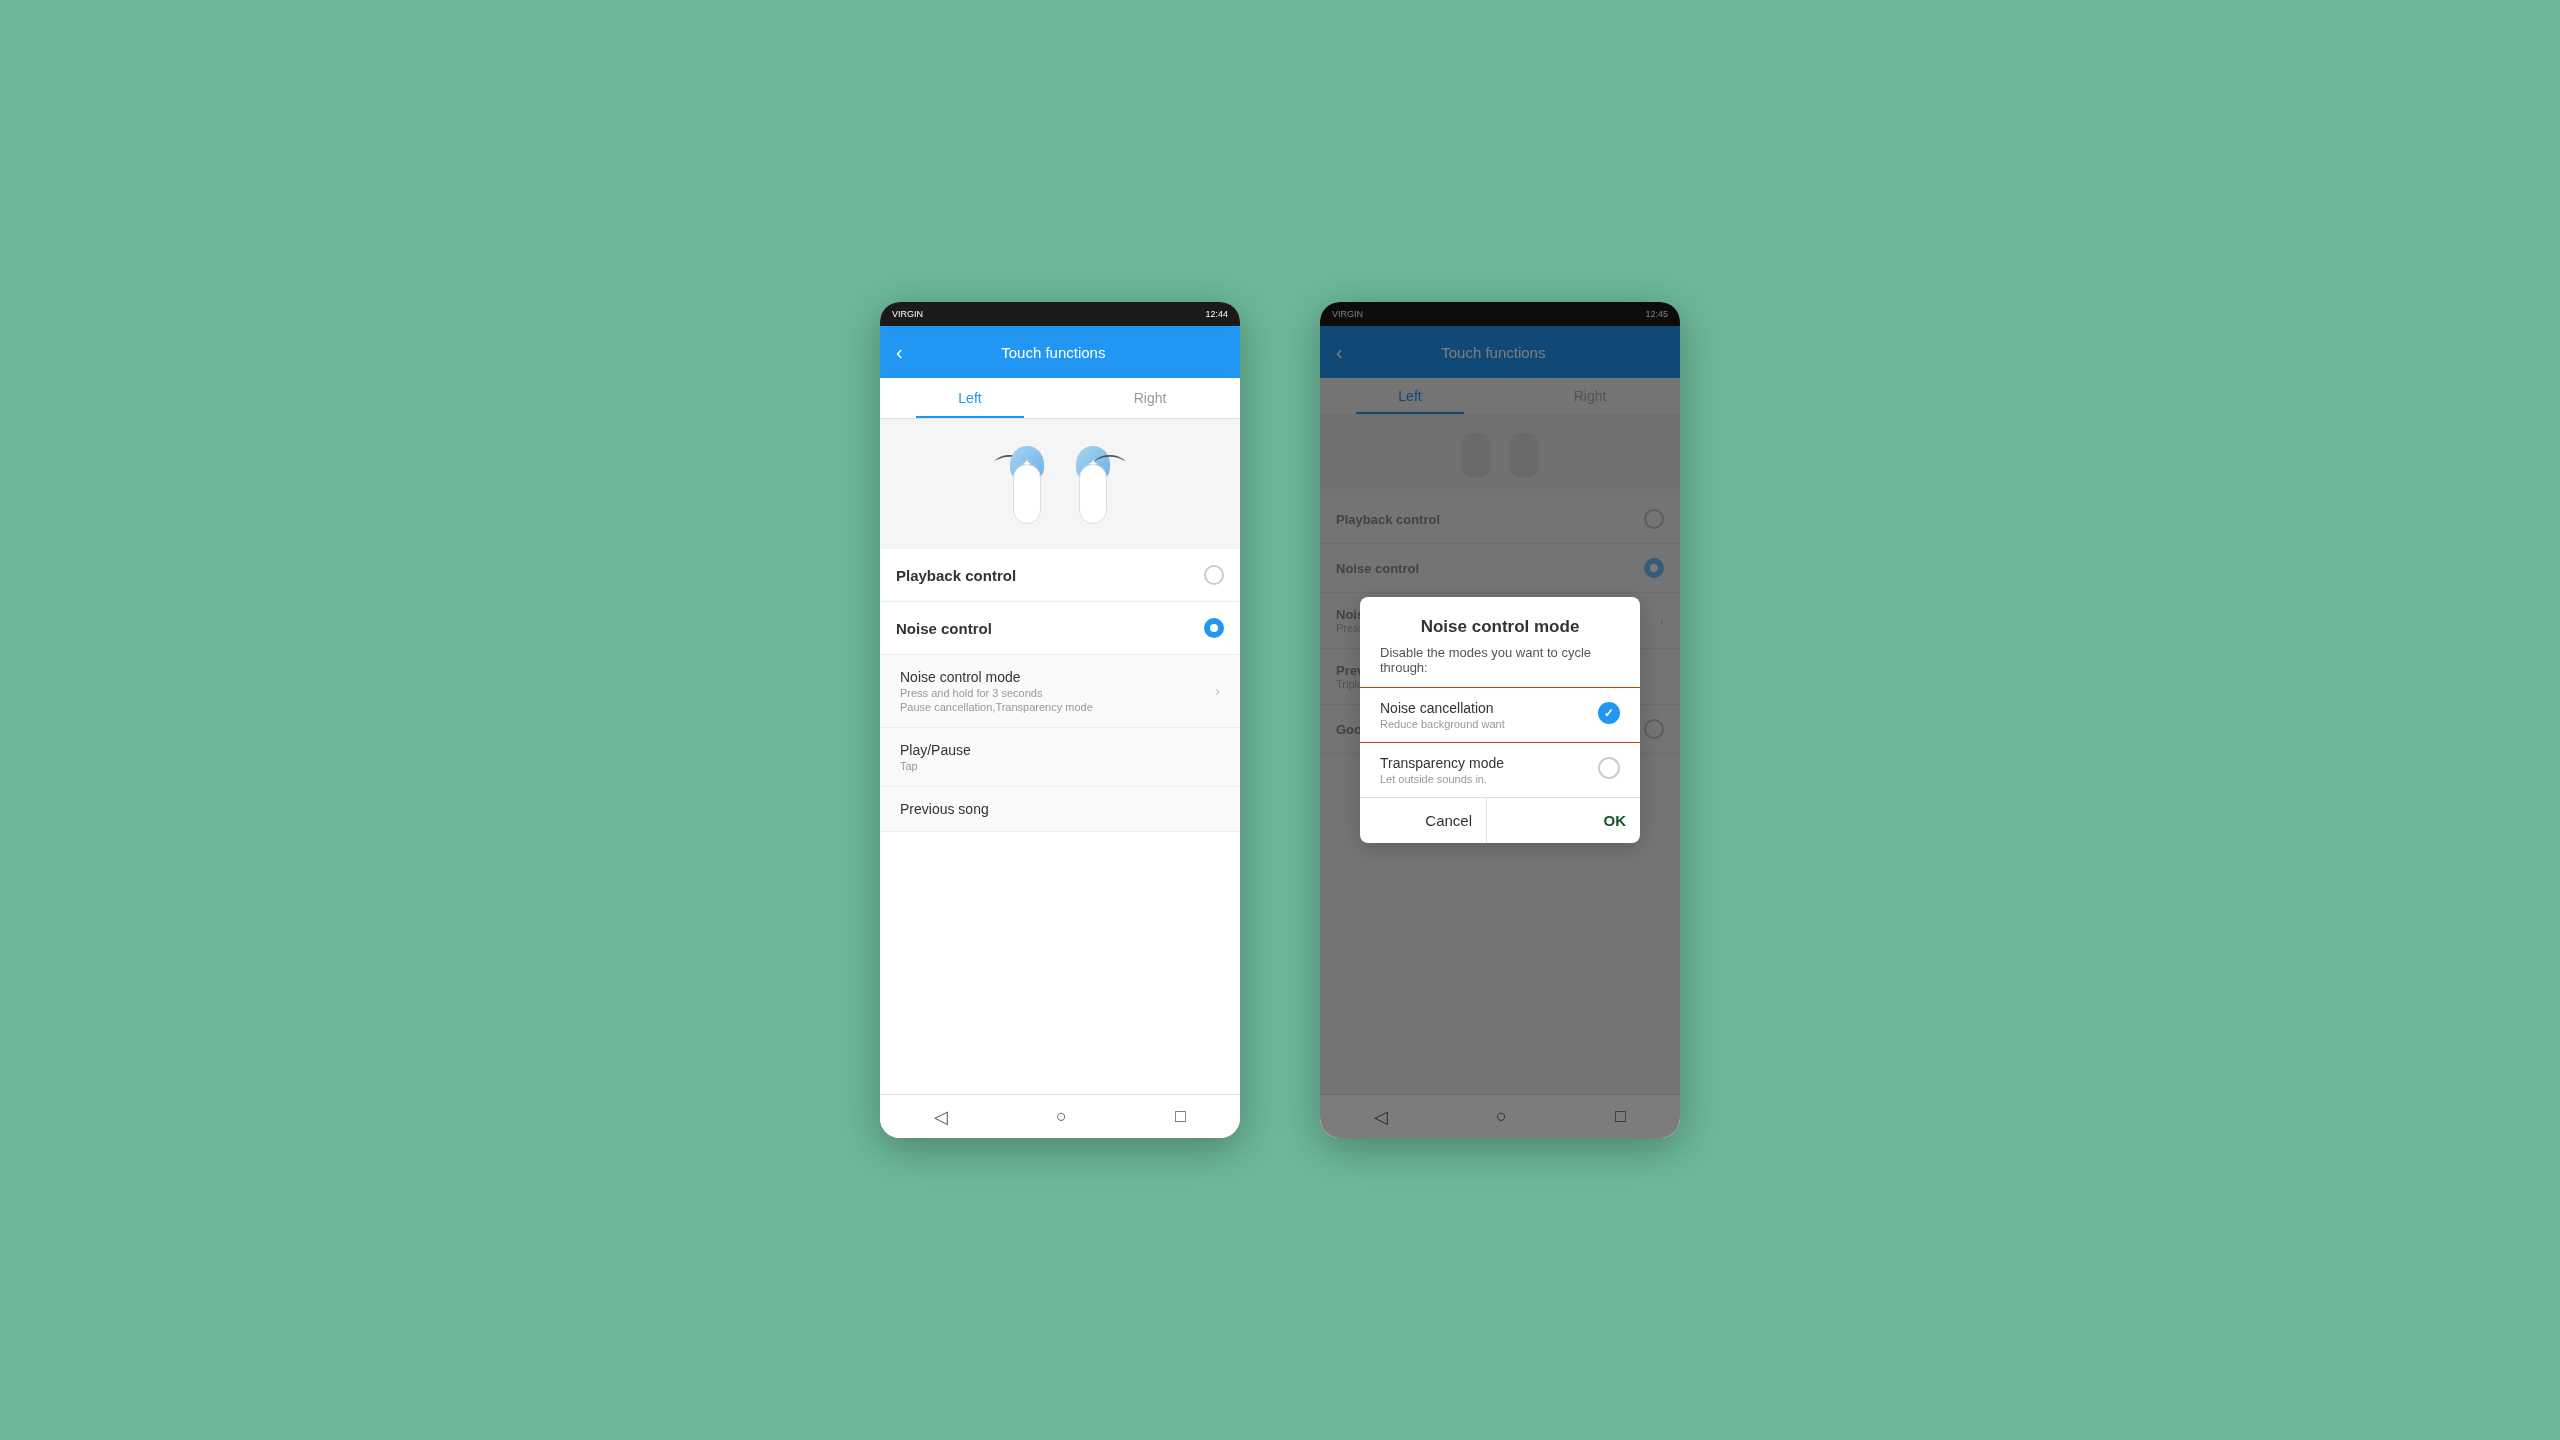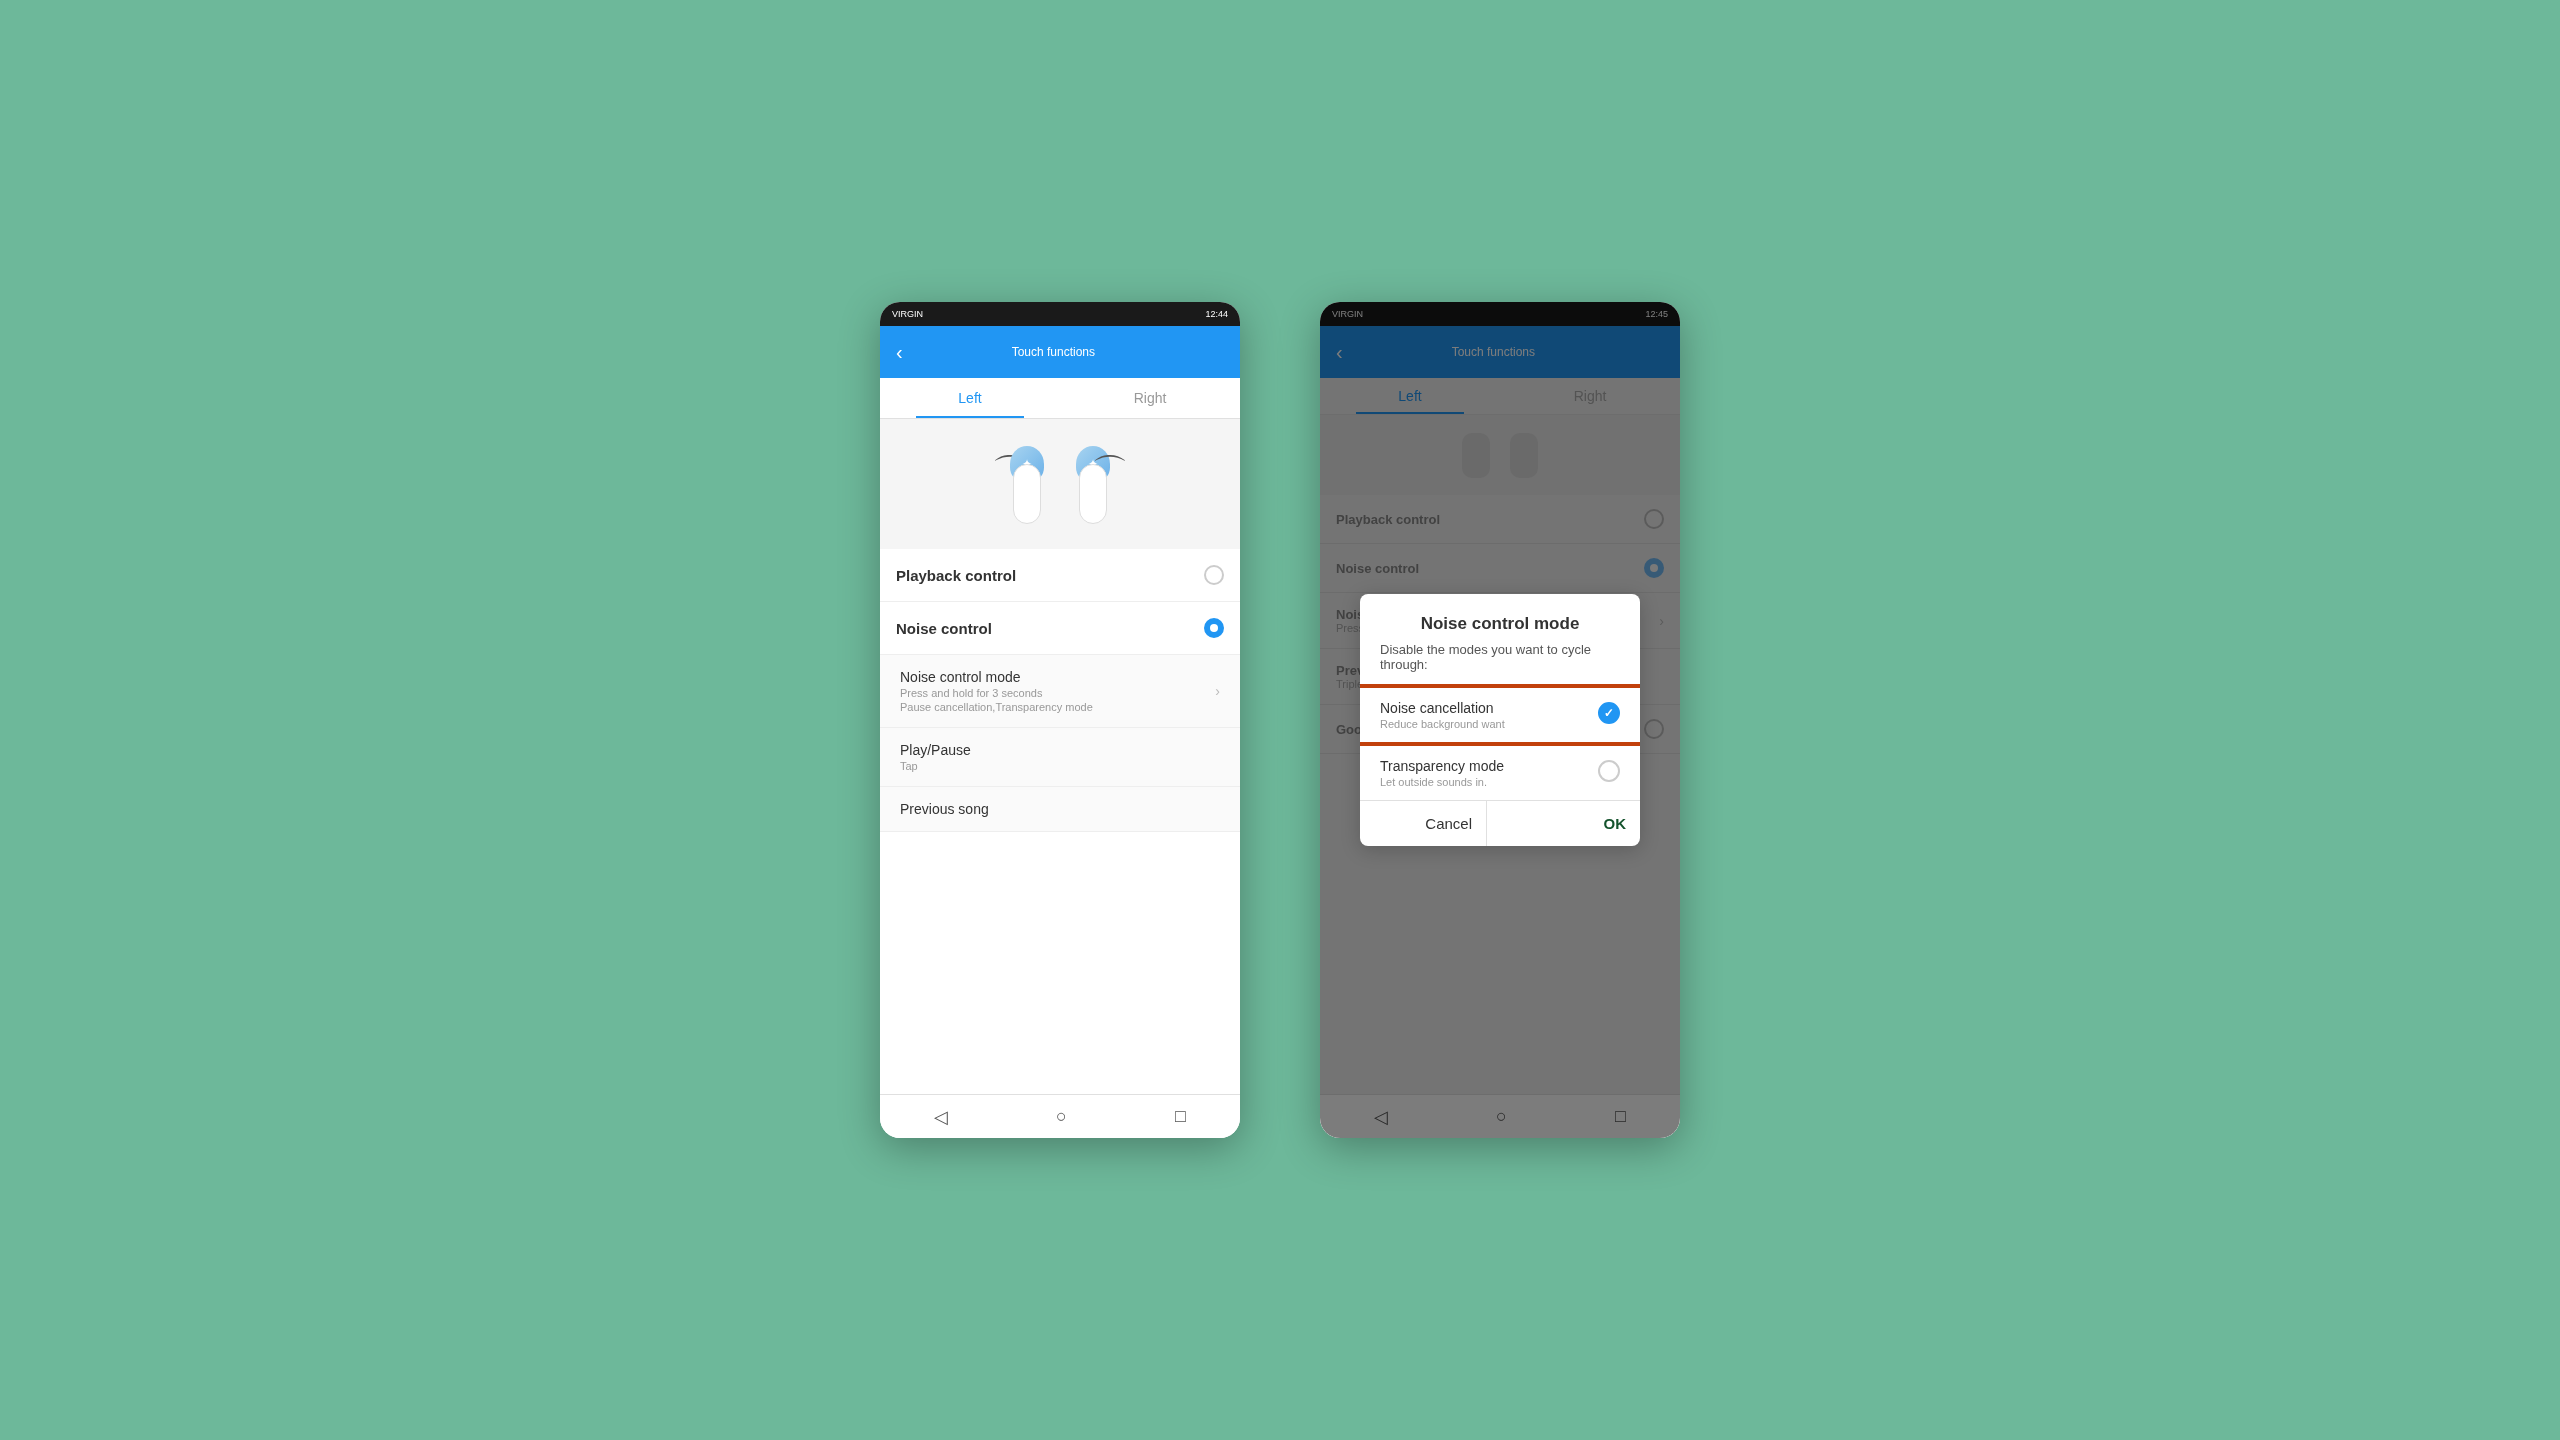--- a/index.html
+++ b/index.html
@@ -52,21 +52,21 @@
       height: 52px;
       flex-shrink: 0;
     }
     .app-header .back-btn {
       font-size: 20px;
       color: #fff;
       margin-right: 12px;
       cursor: pointer;
     }
     .app-header .title {
-      font-size: 12px;
+      font-size: 15px;
       font-weight: 400;
       flex: 1;
       text-align: center;
       margin-right: 32px;
     }
 
     
     .tabs {
       display: flex;
       border-bottom: 1px solid #e0e0e0;
@@ -266,21 +266,21 @@
     .dialog-subtitle {
       font-size: 13px;
       color: #555;
       padding: 0 20px 12px;
     }
     .dialog-option {
       padding: 12px 20px;
       display: flex;
       align-items: flex-start;
       justify-content: space-between;
-      border-top: 4px solid #c2410c;
+      border-top: 1px solid #c2410c;
       cursor: pointer;
     }
     .dialog-option .opt-text { flex: 1; }
     .dialog-option .opt-label { font-size: 14px; font-weight: 500; color: #333; }
     .dialog-option .opt-desc { font-size: 11px; color: #999; margin-top: 2px; }
     .dialog-check {
       width: 22px;
       height: 22px;
       border-radius: 50%;
       border: 2px solid #ccc;

